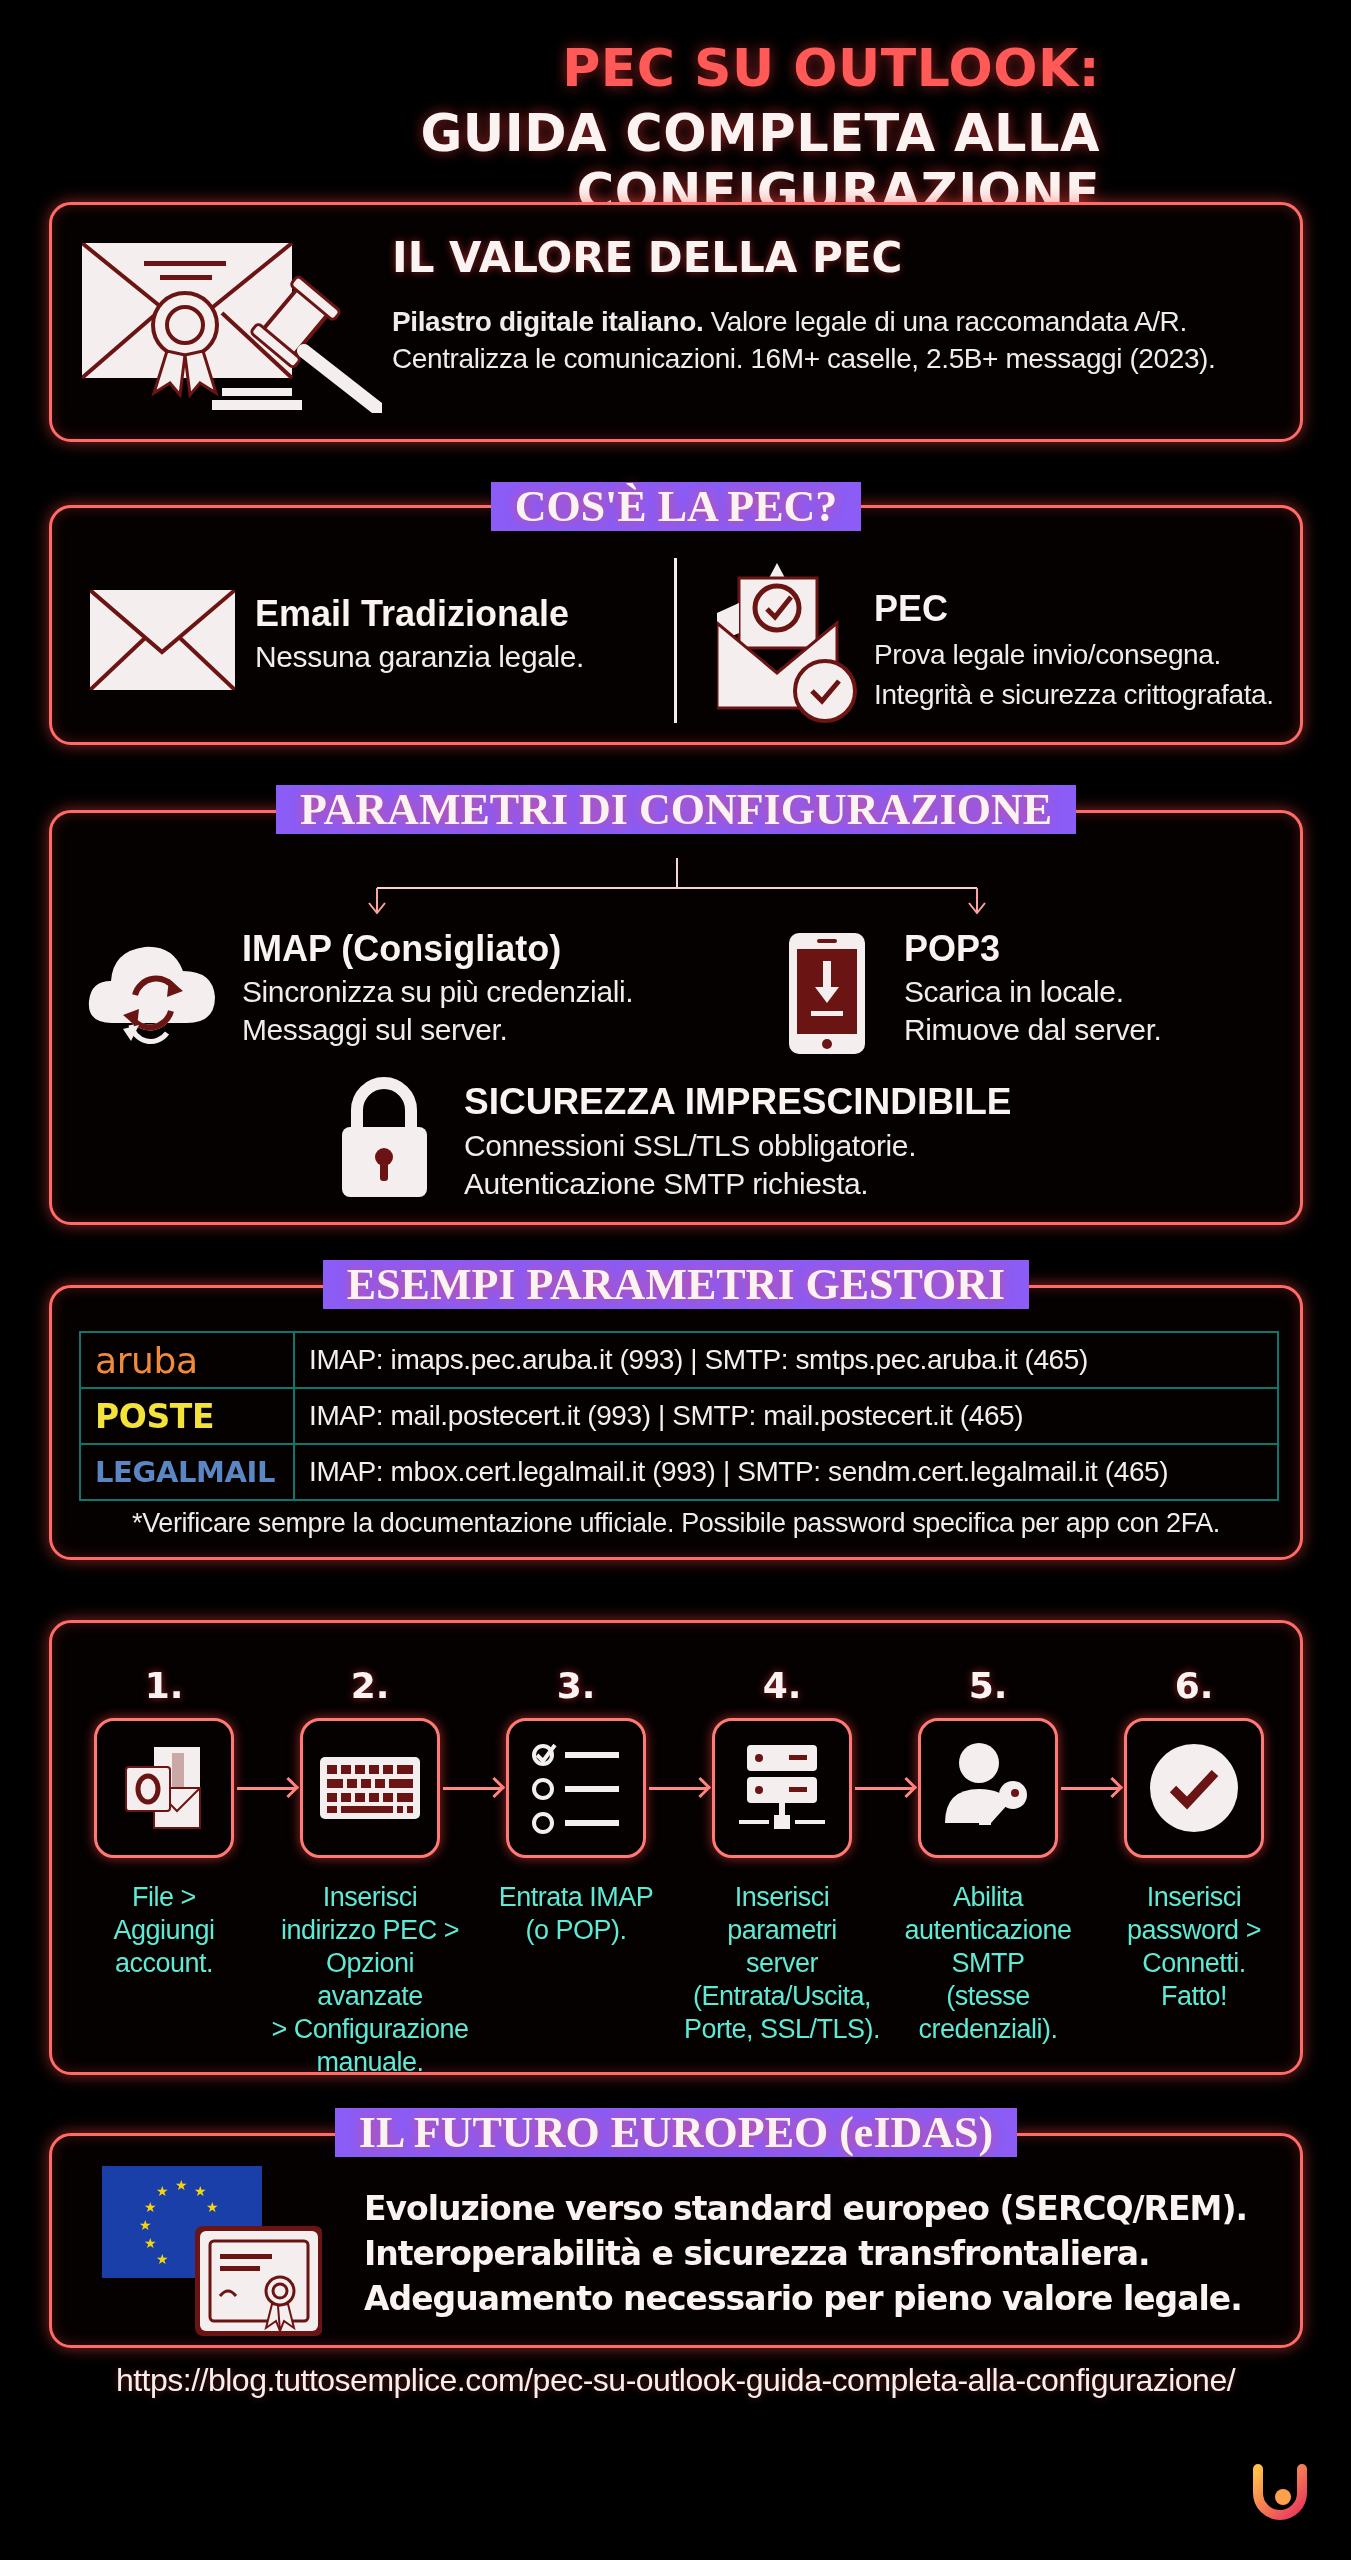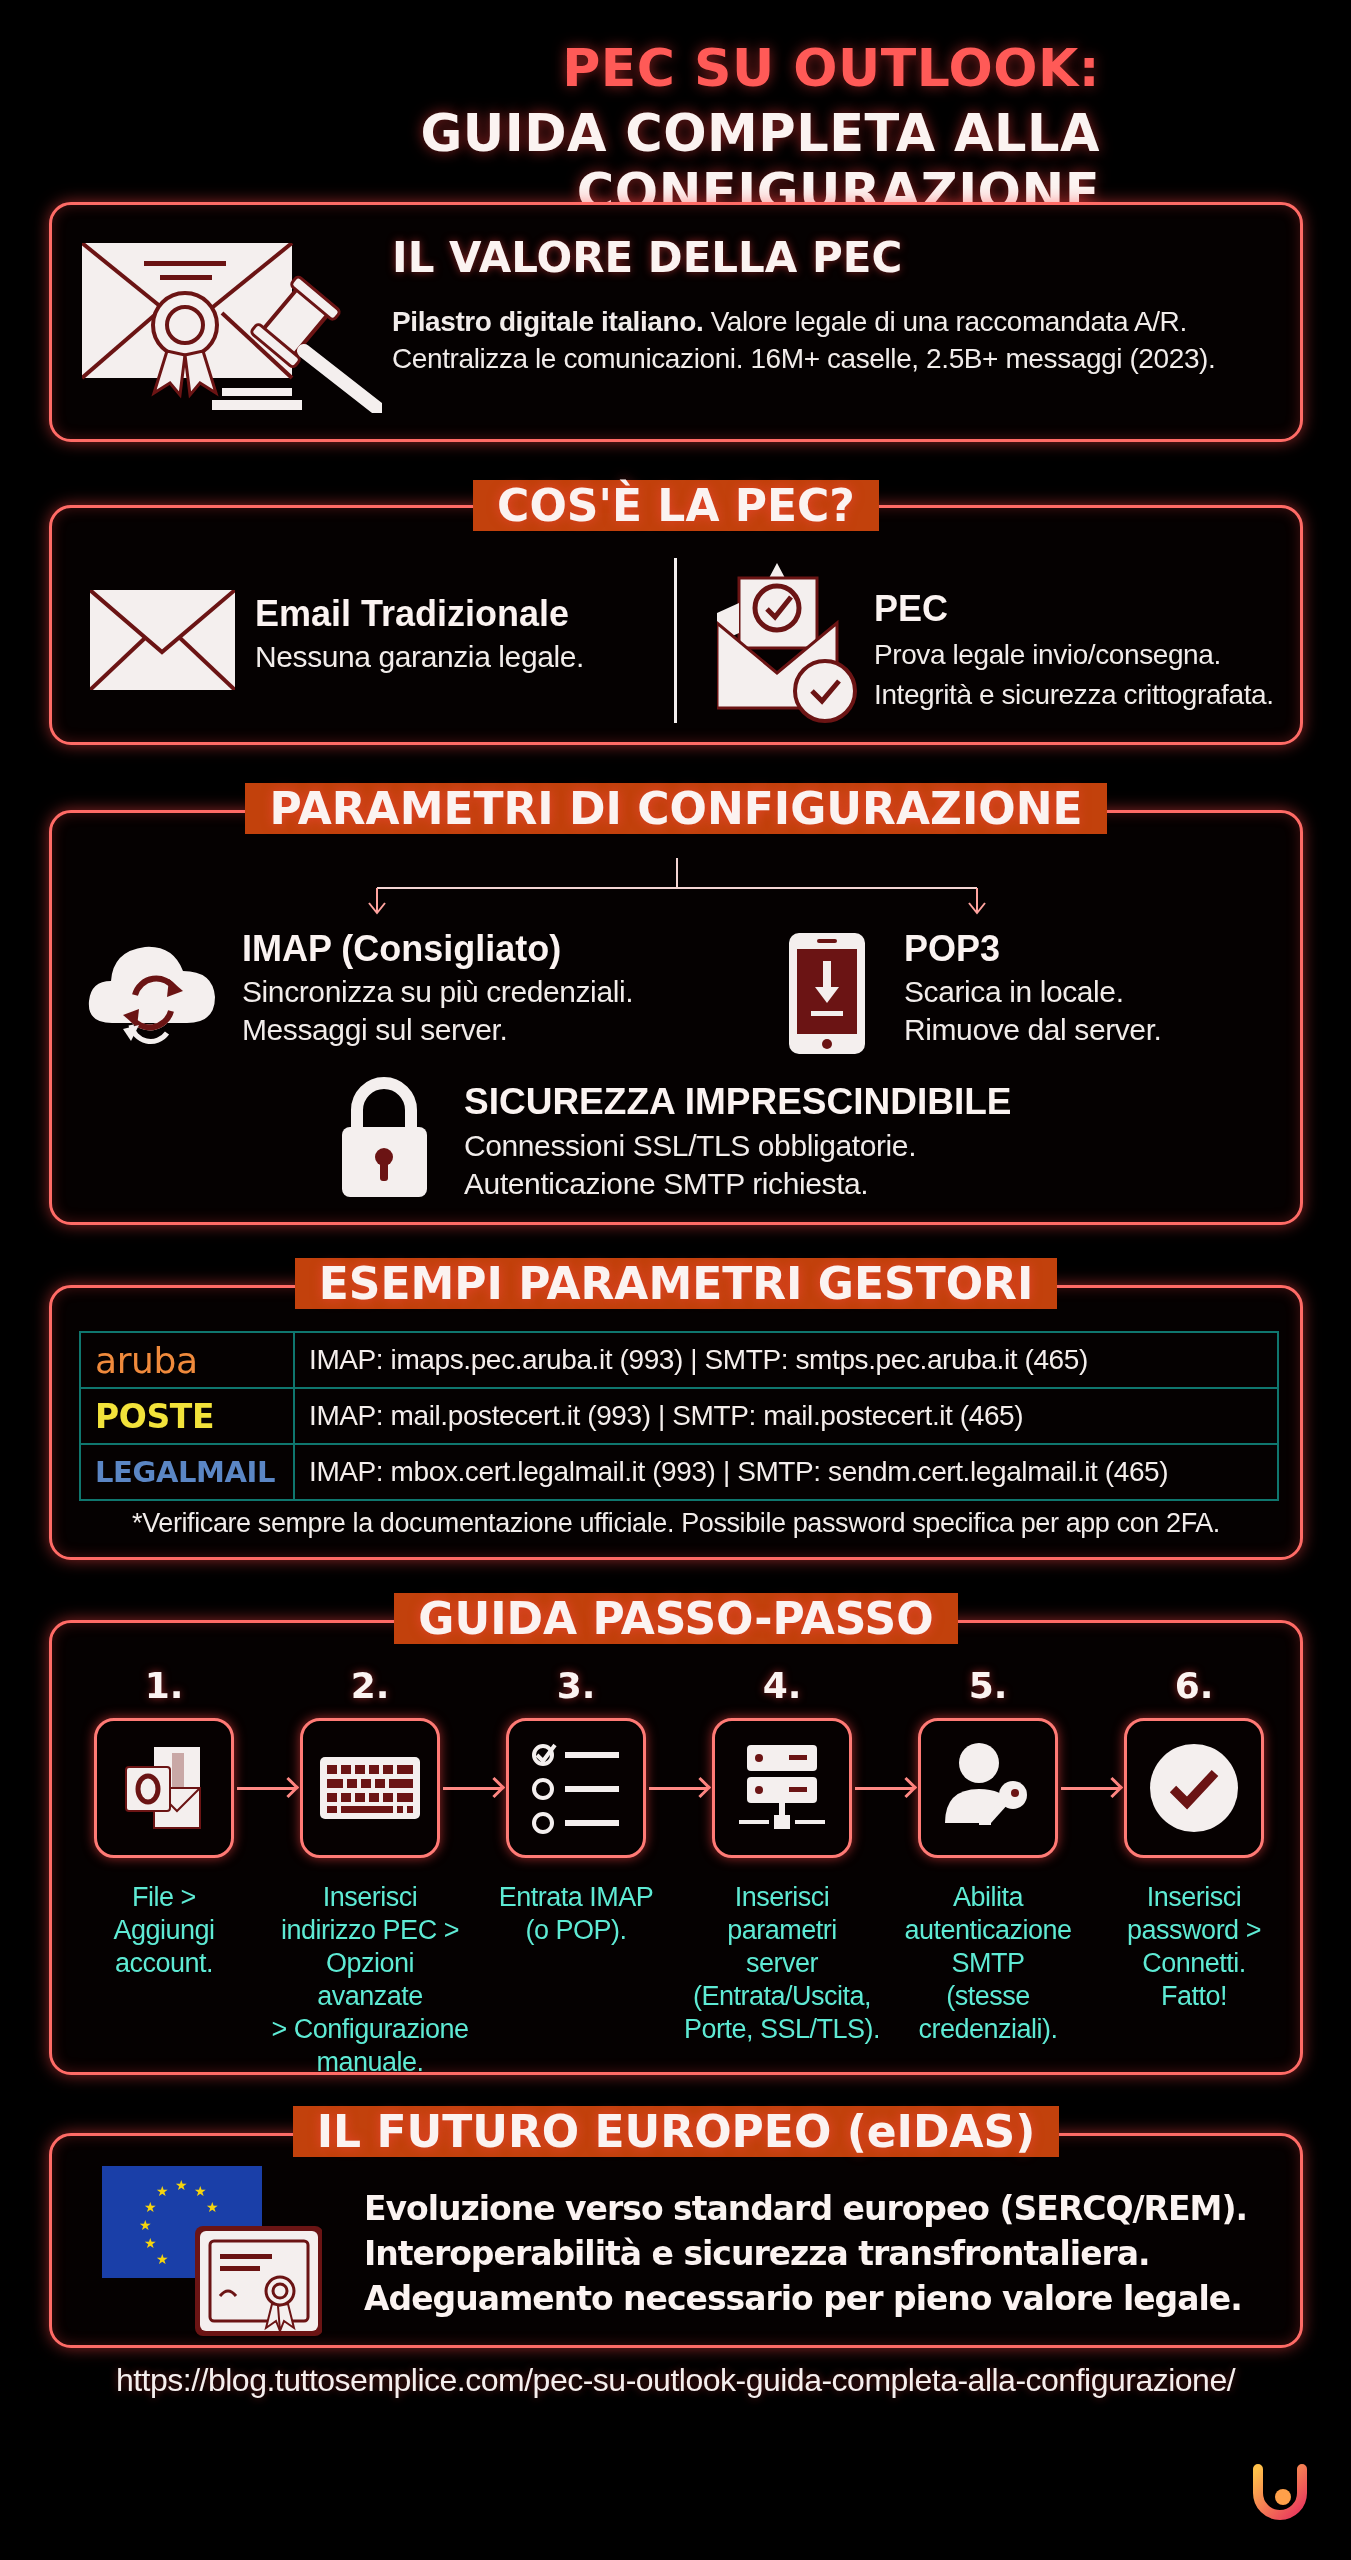--- a/index.html
+++ b/index.html
@@ -7,21 +7,21 @@
   body { font-family: "Liberation Sans", "DejaVu Sans", sans-serif; color: #f5f0ef; position: relative; }
 
   .title1, .title2 { position: absolute; left: 0; width: 1100px; text-align: right; font-family: "DejaVu Sans", sans-serif; font-weight: bold; letter-spacing: 0.5px; }
   .title1 { top: 38px; font-size: 52px; color: #ff5a57; text-shadow: 0 0 14px rgba(255,60,60,0.55); }
   .title2 { top: 104px; font-size: 51px; color: #fbf3f1; text-shadow: 0 0 14px rgba(255,60,60,0.55); }
 
   .card { position: absolute; left: 49px; width: 1254px; border: 3px solid #ff6b66; border-radius: 22px;
           box-shadow: 0 0 16px rgba(255,70,70,0.55), inset 0 0 14px rgba(255,70,70,0.25); background: #050101; }
   .card-title { position: absolute; left: 0; width: 100%; text-align: center; font-family: "DejaVu Sans", sans-serif; font-weight: bold;
                 font-size: 44px; color: #fbf3f1; text-shadow: 0 0 12px rgba(255,70,70,0.6); }
-  .card-title span { background: #c2410c; padding: 0 24px; }
+  .card-title span { background: #8b5cf6; padding: 0 24px; font-family: Liberation Serif, serif; }
 
   .h-white { font-family: "DejaVu Sans", sans-serif; font-weight: bold; color: #fbf3f1; text-shadow: 0 0 8px rgba(255,70,70,0.5); }
   .cond { font-family: "Liberation Sans Narrow", "Liberation Sans", sans-serif; }
   .txt { color: #f1ecea; font-size: 28px; line-height: 37px; letter-spacing: -0.4px; }
   .abs { position: absolute; }
   svg { display: block; }
 
   
   .ptable { position: absolute; left: 27px; top: 43px; width: 1200px; border-collapse: collapse; }
   .ptable td { border: 2px solid #0f766e; height: 56px; font-size: 28px; letter-spacing: -0.4px; color: #f4eeec; }
@@ -177,21 +177,20 @@
     <tr>
       <td class="logo" style="color:#5b86c4; font-size:29px;">LEGALMAIL</td>
       <td class="val">IMAP: mbox.cert.legalmail.it (993)  | SMTP: sendm.cert.legalmail.it (465)</td>
     </tr>
   </tbody>
     </table>
   <div class="abs txt" style="left:0; width:100%; text-align:center; top:217px; font-size:27px;">*Verificare sempre la documentazione ufficiale. Possibile password specifica per app con 2FA.</div>
 </div>
 
 <div class="card" style="top:1620px; height:455px;">
-  <div class="card-title" style="top:-30px;"><span>GUIDA PASSO-PASSO</span></div>
 
   <div class="step-num" style="left:42px; top:42px;">1.</div>
   <div class="step-box" style="left:42px; top:95px;">
     <svg width="80" height="90" viewBox="0 0 80 90">
       <rect x="30" y="4" width="46" height="80" fill="#f4efee"></rect>
       <rect x="48" y="10" width="12" height="40" fill="#c9a8a6"></rect>
       <rect x="30" y="45" width="46" height="40" fill="#f4efee" stroke="#6b1414" stroke-width="2"></rect>
       <polyline points="30,45 53,68 76,45" fill="none" stroke="#6b1414" stroke-width="2"></polyline>
       <rect x="2" y="24" width="44" height="44" rx="3" fill="#f4efee" stroke="#6b1414" stroke-width="2"></rect>
       <ellipse cx="24" cy="46" rx="10" ry="13" fill="none" stroke="#6b1414" stroke-width="5"></ellipse>

